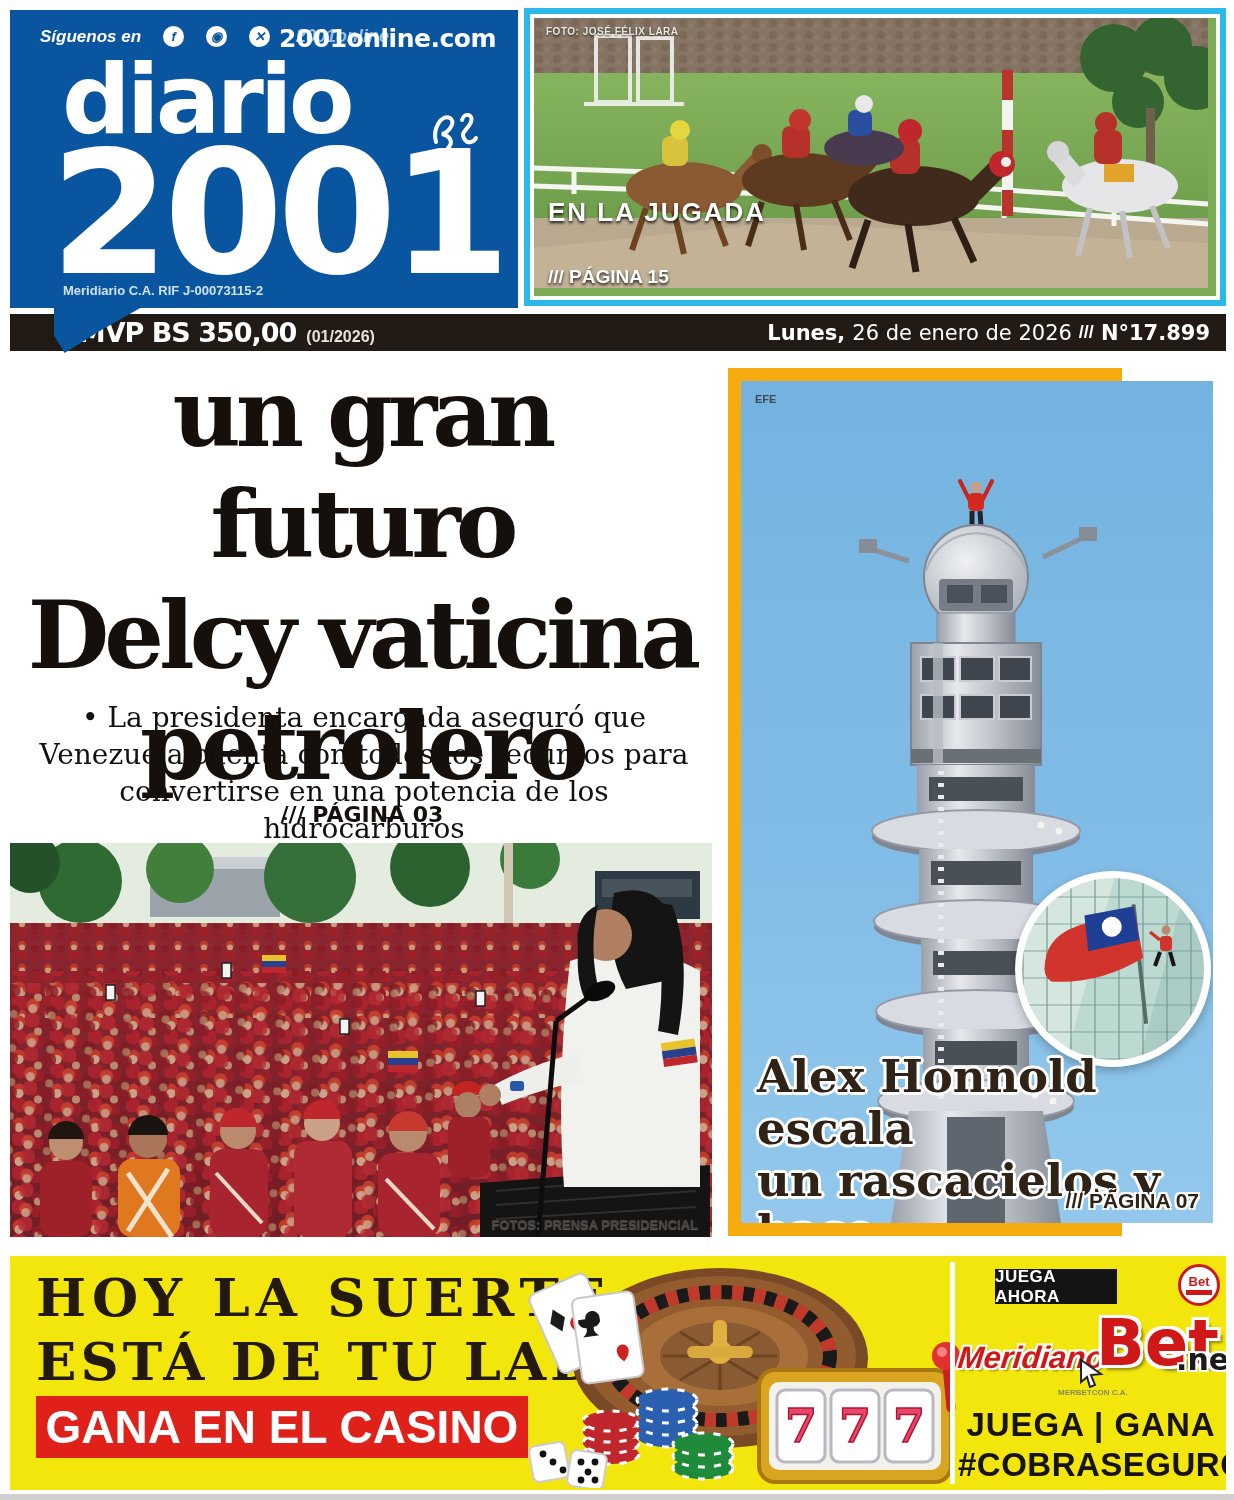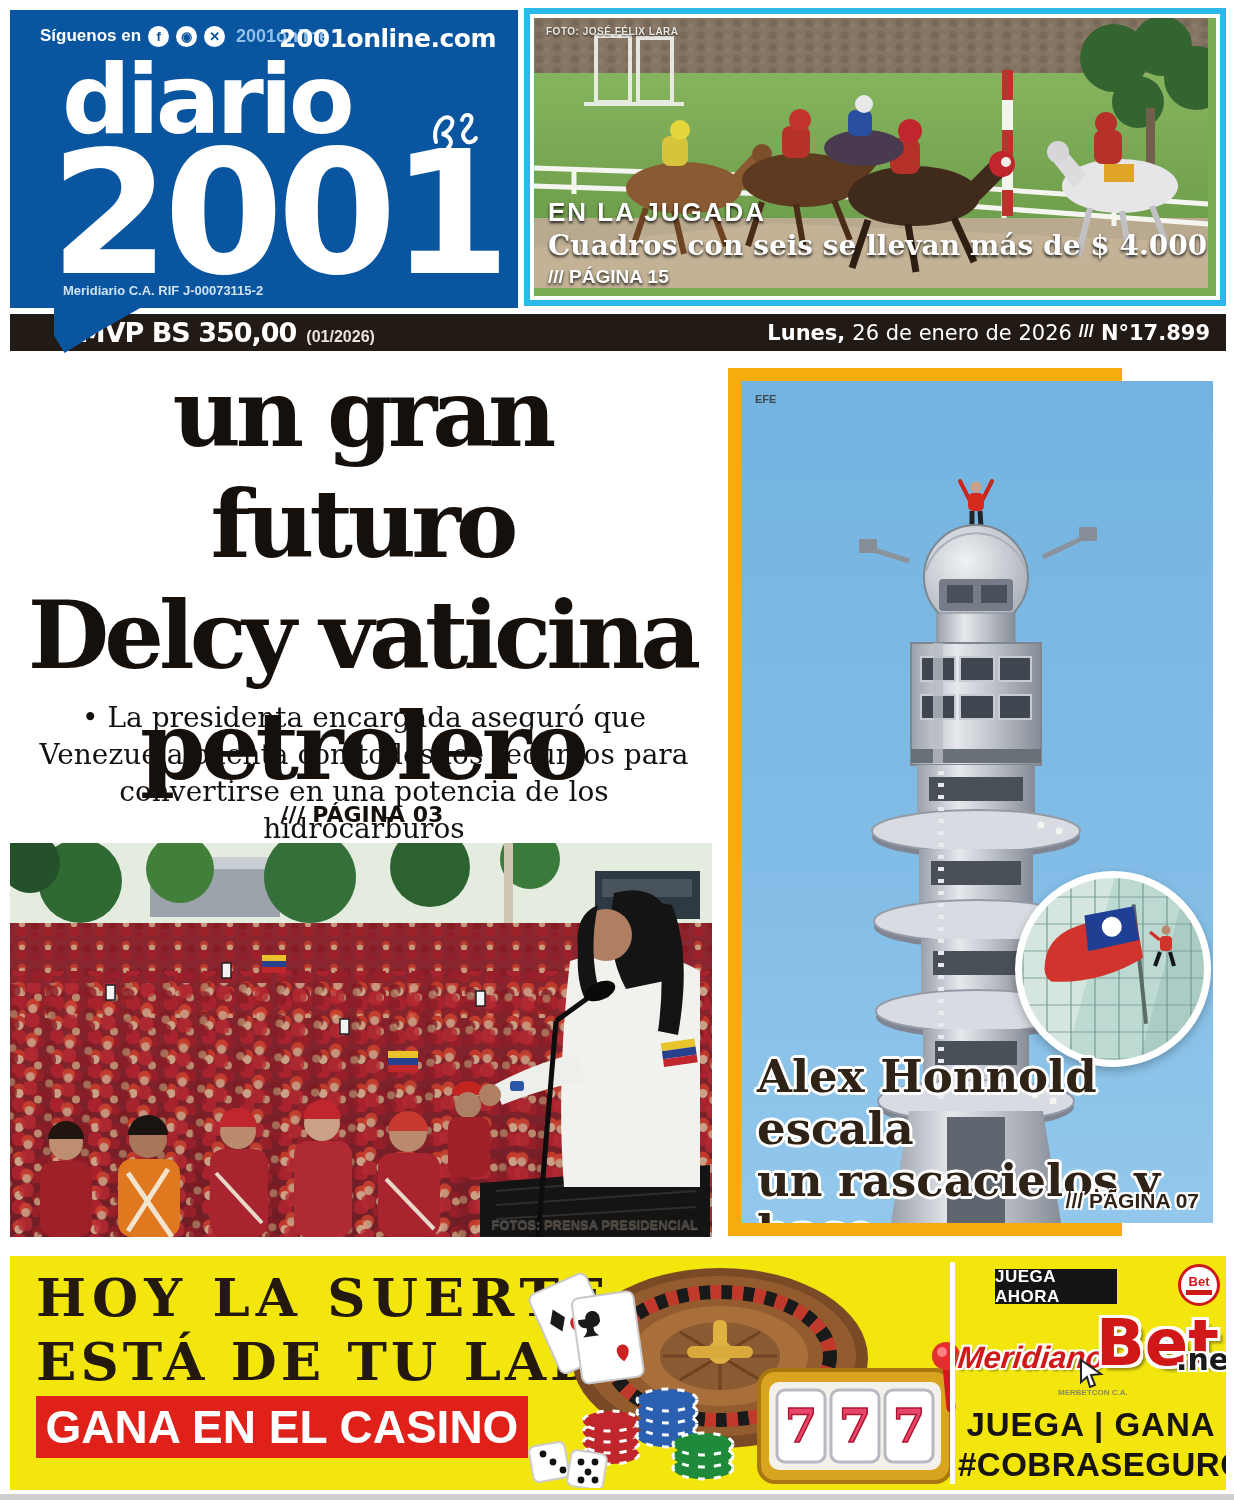--- a/index.html
+++ b/index.html
@@ -3,22 +3,22 @@
 <meta charset="utf-8">
 <style>
   * { margin:0; padding:0; box-sizing:border-box; }
   body { background:#e9e9e9; font-family:"Liberation Sans", sans-serif; }
   .page { position:relative; width:1234px; height:1500px; background:#ffffff; overflow:hidden; margin:0 auto; }
 
   
   .masthead { position:absolute; left:10px; top:10px; width:508px; height:298px; background:#0a55a0; z-index:3; }
   .masthead::after { content:""; position:absolute; left:44px; bottom:-45px; width:88px; height:46px;
     background:#0a55a0; clip-path:polygon(0 0,100% 0,52% 52%,12% 100%,0 62%); }
-  .social-row { position:absolute; left:30px; top:16px; display:flex; gap:7px;
-    color:#ffffff; font-weight:bold; font-size:17px; }
+  .social-row { position:absolute; left:30px; top:16px; display:flex; align-items:center; gap:22px;
+    color:#ffffff; font-weight:bold; font-size:17px;font-style:italic; }
   .social-ic { width:21px; height:21px; border-radius:50%; background:#ffffff; color:#0a55a0;
     display:flex; align-items:center; justify-content:center; font-size:13px; font-weight:bold; }
   .social-handle { color:#8fc0e8; font-weight:bold; font-size:18px; margin-left:4px; }
   .site-url { position:absolute; right:22px; top:14px; color:#ffffff; font-family:"DejaVu Sans",sans-serif;
     font-weight:bold; font-size:25px; letter-spacing:-0.5px; }
   .logo-top { position:absolute; left:52px; top:42px; color:#ffffff; font-family:"DejaVu Sans",sans-serif;
     font-weight:bold; font-size:96px; letter-spacing:-4px; line-height:1; }
   .logo-flourish { position:absolute; left:418px; top:92px; }
   .logo-bottom { position:absolute; left:40px; top:118px; color:#ffffff; font-family:"DejaVu Sans",sans-serif;
     font-weight:bold; font-size:172px; letter-spacing:-6px; line-height:1; }
@@ -36,21 +36,21 @@
     font-weight:bold; font-size:28px; text-shadow:0 2px 3px rgba(0,0,0,.85); }
   .horse-page { position:absolute; left:14px; bottom:8px; color:#ffffff; font-weight:bold; font-size:19px;
     text-shadow:0 2px 3px rgba(0,0,0,.85); }
 
   
   .price-bar { position:absolute; left:10px; top:314px; width:1216px; height:37px; background:#221a15;
     display:flex; align-items:center; justify-content:space-between; padding:0 16px 0 50px; z-index:1; }
   .price-left { color:#ffffff; display:flex; align-items:baseline; gap:10px; }
   .price-main { font-family:"DejaVu Sans",sans-serif; font-weight:bold; font-size:27px; letter-spacing:-1px; }
   .price-period { font-size:16px; font-weight:bold; color:#e8e2dc; }
-  .date-right { color:#ffffff; font-size:21px; display:flex; align-items:flex-start; gap:7px; }
+  .date-right { color:#ffffff; font-size:21px; display:flex; align-items:center; gap:7px; }
   .date-weekday { font-family:"DejaVu Sans",sans-serif; font-weight:bold; }
   .date-rest { font-family:"DejaVu Sans",sans-serif; }
   .date-sep { font-weight:bold; font-size:18px; }
   .date-edition { font-family:"DejaVu Sans",sans-serif; font-weight:bold; }
 
   
   .lead-headline { position:absolute; left:8px; top:358px; width:708px; text-align:center;
     font-family:"DejaVu Serif",serif; font-weight:bold; color:#16100d; font-size:94px;
     line-height:1.18; letter-spacing:-5px; }
   .lead-deck { position:absolute; left:18px; top:700px; width:692px; text-align:center;
@@ -236,21 +236,20 @@
               <line x1="588" y1="193" x2="596" y2="240"></line>
               <line x1="618" y1="188" x2="634" y2="230"></line>
             </g>
           <rect x="560" y="112" width="28" height="34" rx="8" fill="#b5312a"></rect>
             <circle cx="572" cy="105" r="11" fill="#b5312a"></circle>
           <rect x="570" y="146" width="30" height="18" fill="#e0a42a"></rect>
         </g>
       </svg>
       <div class="horse-credit">FOTO: JOSÉ FÉLIX LARA</div>
       <div class="horse-kicker">EN LA JUGADA</div>
-      <div class="horse-title">Cuadros con seis se llevan más de $ 4.000</div>
       <div class="horse-page">/// PÁGINA 15</div>
     </div>
   </div>
 
   <div class="price-bar">
     <div class="price-left">
       <span class="price-main">PMVP BS 350,00</span>
       <span class="price-period">(01/2026)</span>
     </div>
     <div class="date-right">

